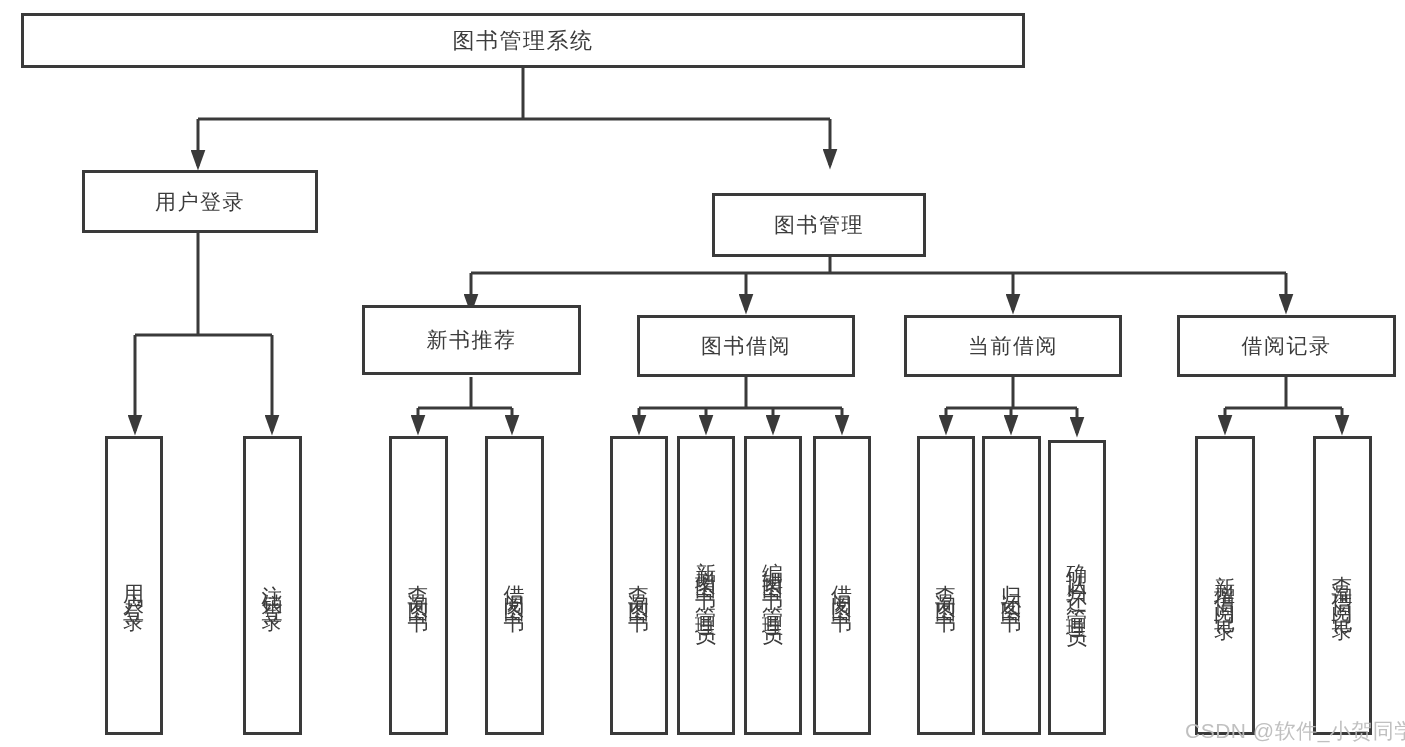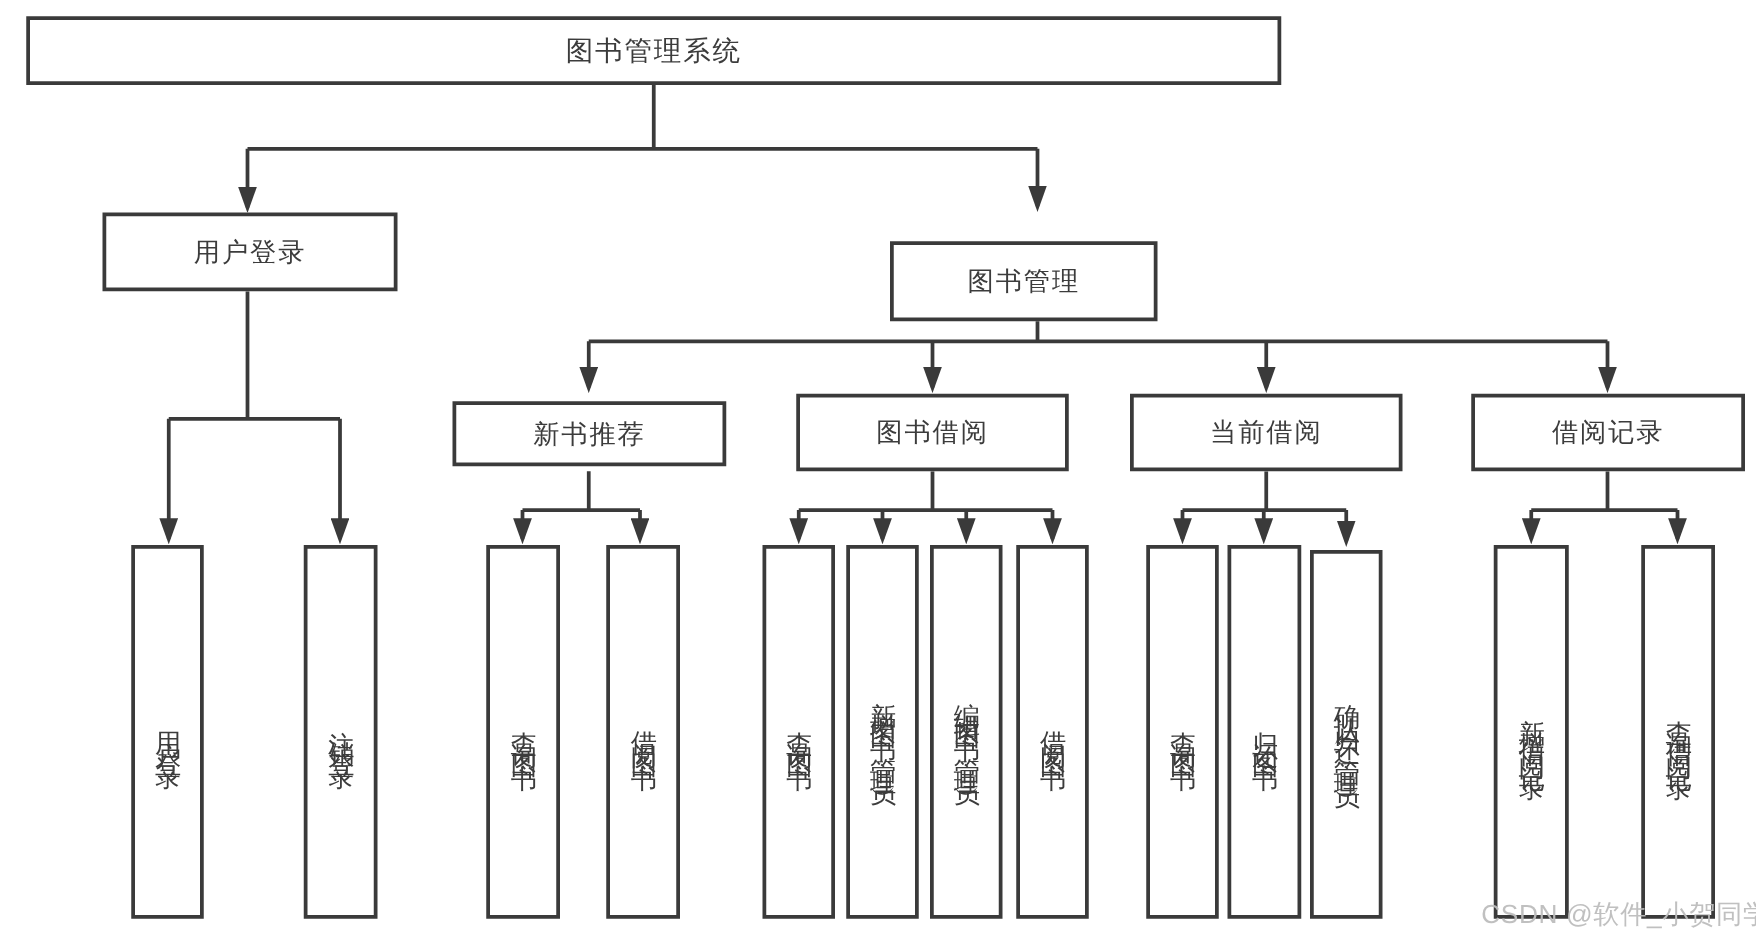--- a/index.html
+++ b/index.html
@@ -108,21 +108,21 @@
     <span class="hlabel">图书管理系统</span>
   </div>
 
   <div class="node" style="left:82px; top:170px; width:236px; height:63px;">
     <span class="hlabel">用户登录</span>
   </div>
   <div class="node" style="left:712px; top:169px; width:214px; height:64px;margin-top:24px;">
     <span class="hlabel">图书管理</span>
   </div>
 
-  <div class="node" style="left:362px; top:321px; width:219px; height:52px;font-family:Liberation Mono, monospace;">
+  <div class="node" style="left:362px; top:305px; width:219px; height:70px;font-family:Liberation Mono, monospace;">
     <span class="hlabel">新书推荐</span>
   </div>
   <div class="node" style="left:904px; top:315px; width:218px; height:62px;">
     <span class="hlabel">当前借阅</span>
   </div>
   <div class="node" style="left:637px; top:315px; width:218px; height:62px;">
     <span class="hlabel">图书借阅</span>
   </div>
   <div class="node" style="left:1177px; top:315px; width:219px; height:62px;">
     <span class="hlabel">借阅记录</span>

